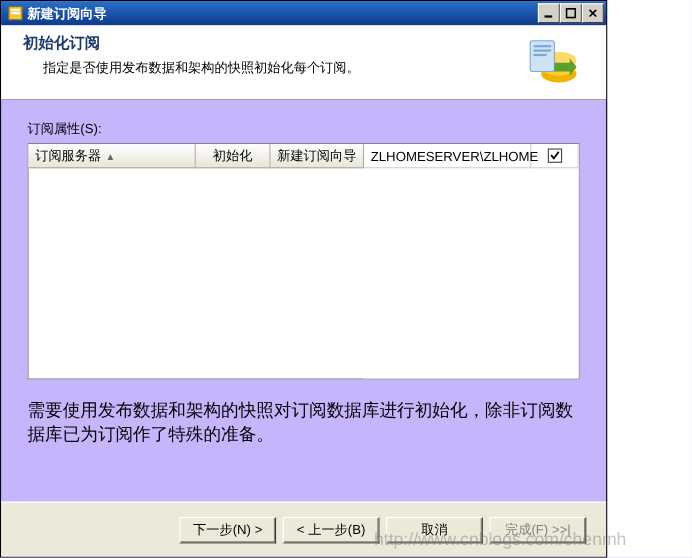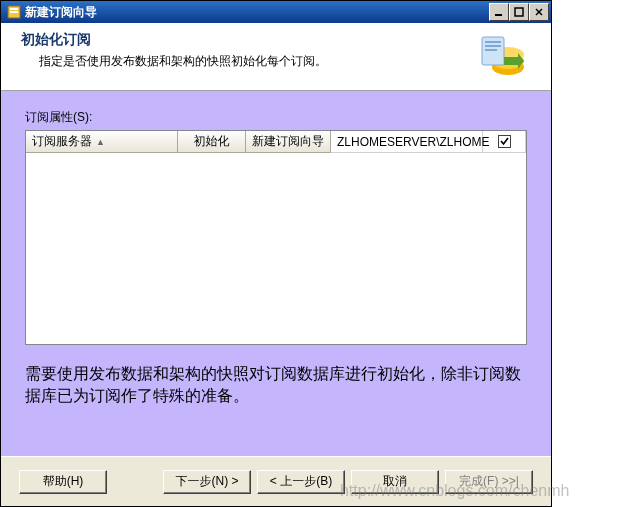--- a/index.html
+++ b/index.html
@@ -117,21 +117,20 @@
             </div>
           </div>
         </div>
       </div>
     </div>
     <div class="note">需要使用发布数据和架构的快照对订阅数据库进行初始化，除非订阅数据库已为订阅作了特殊的准备。</div>
     <div class="spacer"></div>
   </div>
 
   <div class="footer">
-    <button class="btn">帮助(H)</button>
     <div class="gap"></div>
     <button class="btn">下一步(N) &gt;</button>
     <button class="btn">&lt; 上一步(B)</button>
     <button class="btn">取消</button>
     <button class="btn disabled">完成(F) &gt;&gt;|</button>
   </div>
 </div>
 
 <div class="watermark">http://www.cnblogs.com/chenmh</div>
 

